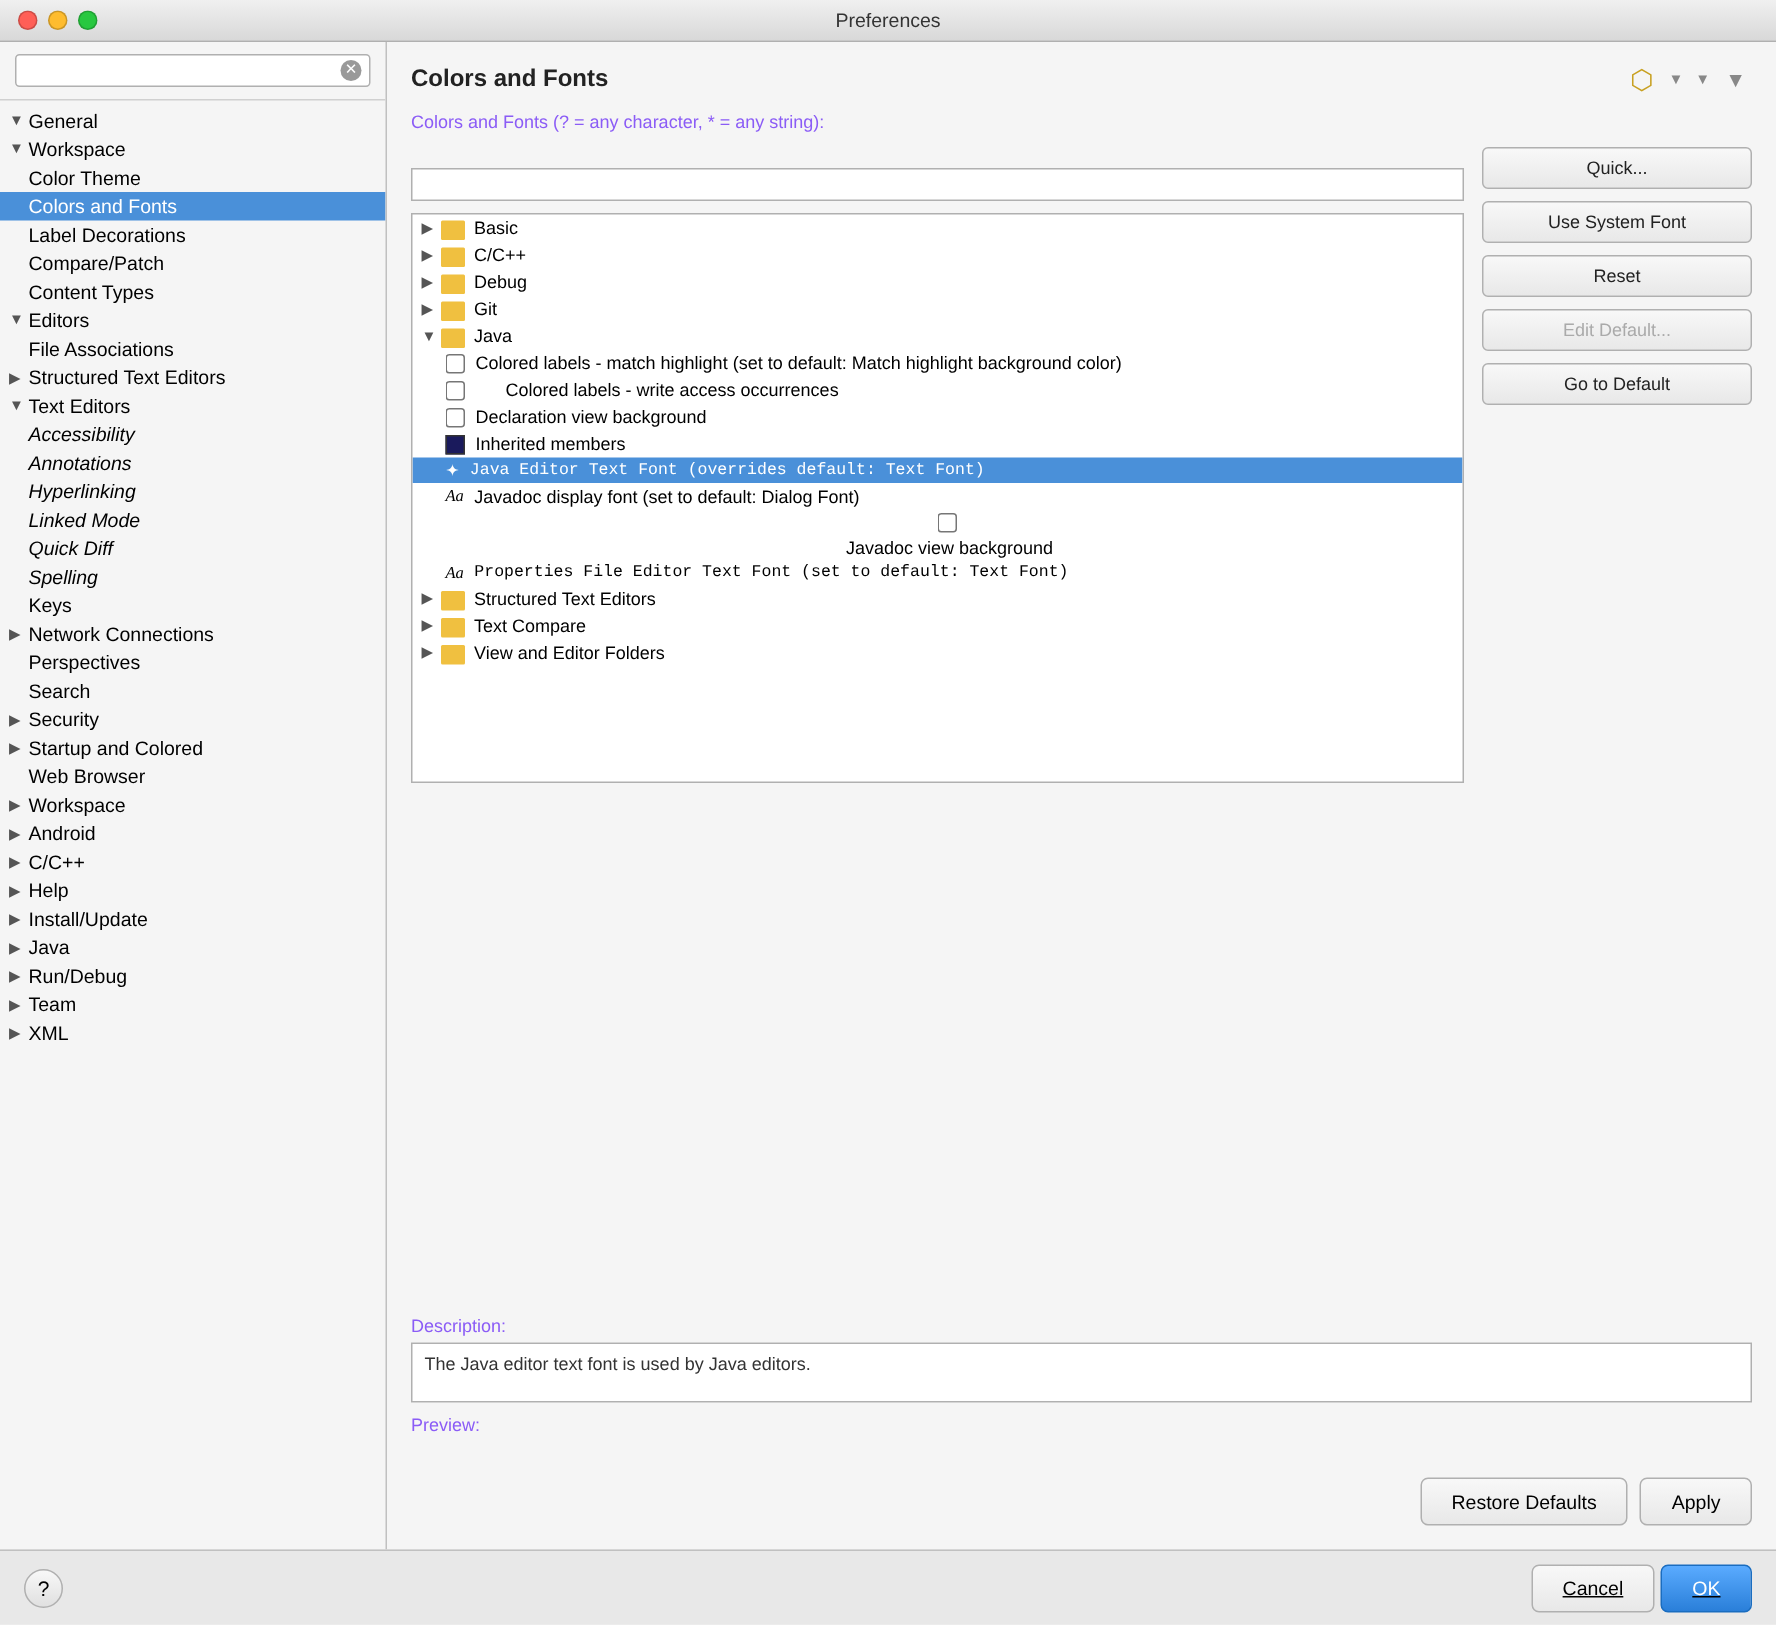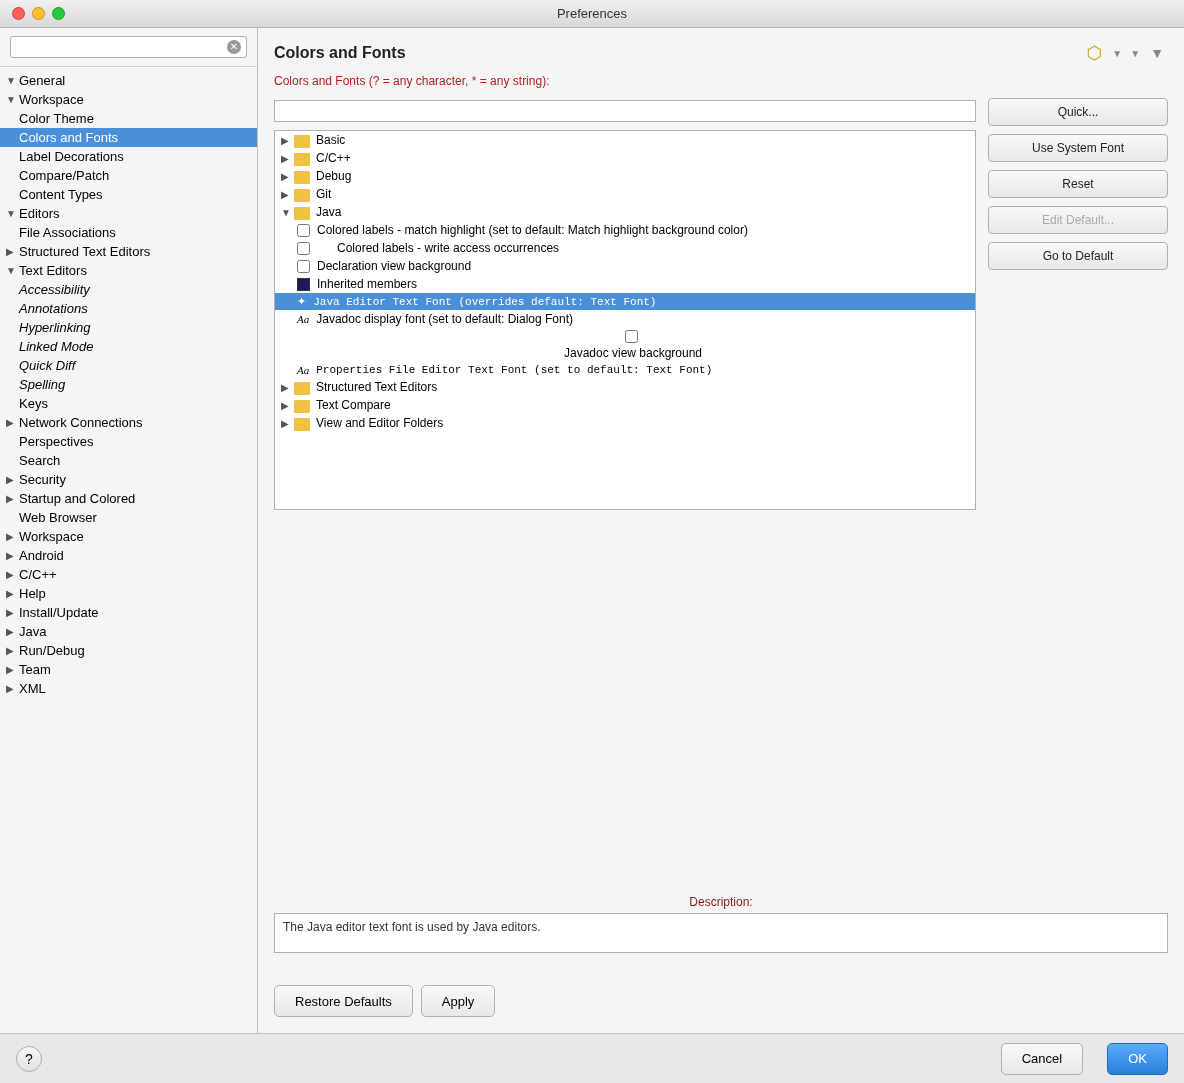--- a/index.html
+++ b/index.html
@@ -146,22 +146,22 @@
       gap: 12px;
     }
     .left-panel {
       flex: 1;
       display: flex;
       flex-direction: column;
       gap: 8px;
     }
     .filter-label {
       font-size: 12px;
-      color: #b91c1c;
-      margin-bottom: 4px;
+      color: #8b5cf6;
+      margin-bottom: 16px;
     }
     .filter-input {
       width: 100%;
       height: 22px;
       border: 1px solid #b0b0b0;
       padding: 0 6px;
       font-size: 12px;
       background: white;
       outline: none;
     }
@@ -200,23 +200,22 @@
     .action-btn:disabled {
       color: #aaa;
       cursor: default;
     }
     .description-section {
       padding: 0 16px;
       margin-top: 8px;
     }
     .section-label {
       font-size: 12px;
-      color: #7f1d1d;
+      color: #8b5cf6;
       margin-bottom: 4px;
-      text-align: center;
     }
     .description-box {
       border: 1px solid #b0b0b0;
       background: white;
       padding: 6px 8px;
       font-size: 12px;
       color: #333;
       min-height: 40px;
     }
     .preview-section {
@@ -230,21 +229,21 @@
       font-family: Monaco, monospace;
       font-size: 13px;
       color: #222;
       min-height: 70px;
       position: relative;
       overflow: hidden;
     }
     .bottom-bar {
       padding: 16px;
       display: flex;
-      justify-content: flex-start;
+      justify-content: flex-end;
       gap: 8px;
       margin-top: 8px;
     }
     .bottom-btn {
       height: 32px;
       padding: 0 20px;
       border-radius: 5px;
       border: 1px solid #b0b0b0;
       background: linear-gradient(to bottom, #f8f8f8, #e8e8e8);
       cursor: pointer;
@@ -271,21 +270,22 @@
       border: 1px solid #b0b0b0;
       background: linear-gradient(to bottom, #f8f8f8, #e0e0e0);
       cursor: pointer;
       font-size: 14px;
       display: flex;
       align-items: center;
       justify-content: center;
     }
     .dialog-action-btns {
       display: flex;
-      gap: 24px;
+      gap: 4px;
+      text-decoration: underline;
     }
     .tree-row {
       display: flex;
       align-items: center;
       gap: 3px;
       padding: 2px 6px;
       cursor: pointer;
       white-space: nowrap;
     }
     .tree-row.selected { background: #4a90d9; color: white; }
@@ -576,20 +576,21 @@
     </div>
 
     <div class="description-section">
       <div class="section-label">Description:</div>
       <div class="description-box">
         <span>The Java editor text font is used by Java editors.</span>
       </div>
     </div>
 
     <div class="preview-section">
+      <div class="section-label">Preview:</div>
     </div>
 
     <div class="bottom-bar">
       <button class="bottom-btn">Restore Defaults</button>
       <button class="bottom-btn">Apply</button>
     </div>
   </div>
 </div>
 
 <div class="dialog-bottom">

